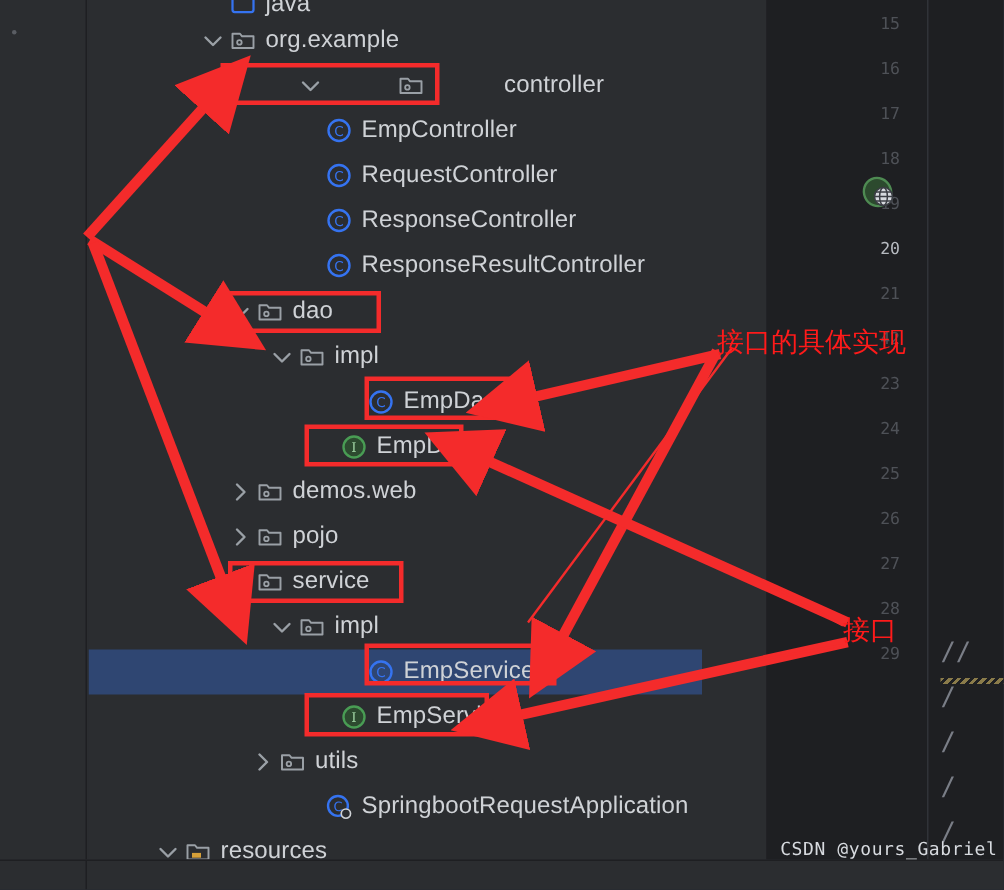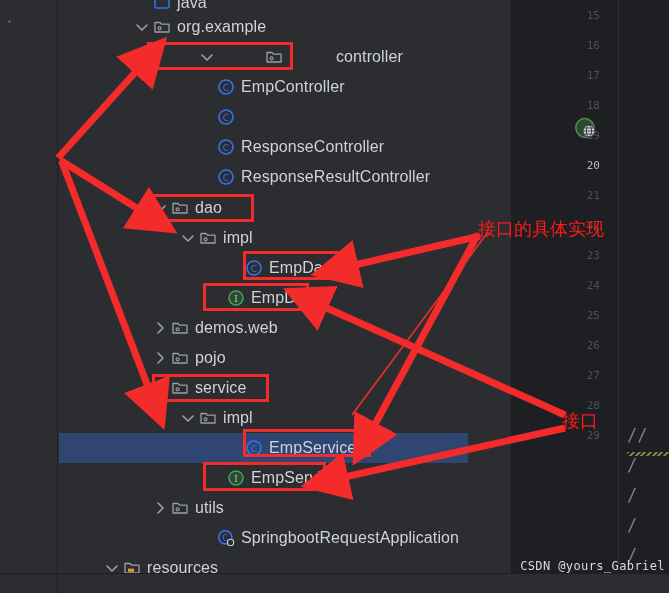--- a/index.html
+++ b/index.html
@@ -213,20 +213,21 @@
         </div>
         <div class="row" style="top: 102px;">
           <span style="display:inline-block;width:140px;flex:0 0 140px"></span>
           <span class="arrow"></span>
           <span class="ficon">
             <svg width="18" height="18" viewBox="0 0 18 18">
               <circle cx="9" cy="9" r="7" fill="none" stroke="#3573f0" stroke-width="1.6"></circle>
               <text x="9" y="12.6" font-size="9" font-family="DejaVu Sans, sans-serif" fill="#3573f0" text-anchor="middle">C</text>
             </svg>
           </span>
+          <span class="label">RequestController</span>
         </div>
         <div class="row" style="top: 132px;">
           <span style="display:inline-block;width:140px;flex:0 0 140px"></span>
           <span class="arrow"></span>
           <span class="ficon">
             <svg width="18" height="18" viewBox="0 0 18 18">
               <circle cx="9" cy="9" r="7" fill="none" stroke="#3573f0" stroke-width="1.6"></circle>
               <text x="9" y="12.6" font-size="9" font-family="DejaVu Sans, sans-serif" fill="#3573f0" text-anchor="middle">C</text>
             </svg>
           </span>
@@ -370,21 +371,21 @@
           <span style="display:inline-block;width:150px;flex:0 0 150px"></span>
           <span class="arrow"></span>
           <span class="ficon">
             <svg width="18" height="18" viewBox="0 0 18 18">
               <circle cx="9" cy="9" r="7" fill="#2d4a30" stroke="#499c54" stroke-width="1.6"></circle>
               <text x="9" y="12.5" font-size="9" font-family="DejaVu Serif, serif" fill="#9fd3a3" text-anchor="middle">I</text>
             </svg>
           </span>
           <span class="label">EmpService</span>
         </div>
-        <div class="row" style="top: 493px;">
+        <div class="row" style="top: 493px; padding-left: 15px;">
           <span style="display:inline-block;width:94px;flex:0 0 94px"></span>
           <span class="arrow">
             <svg width="14" height="14" viewBox="0 0 14 14">
               <path d="M5,2 L10,7 L5,12" fill="none" stroke="#9aa0a6" stroke-width="1.6" stroke-linecap="round" stroke-linejoin="round"></path>
             </svg>
           </span>
           <span class="ficon">
             <svg width="18" height="18" viewBox="0 0 18 18">
               <path d="M2,4.5 L7,4.5 L8.4,6.2 L16,6.2 L16,14 L2,14 Z" fill="none" stroke="#9aa0a6" stroke-width="1.3" stroke-linejoin="round"></path>
               <circle cx="6.6" cy="10.3" r="1.5" fill="none" stroke="#9aa0a6" stroke-width="1.2"></circle>

